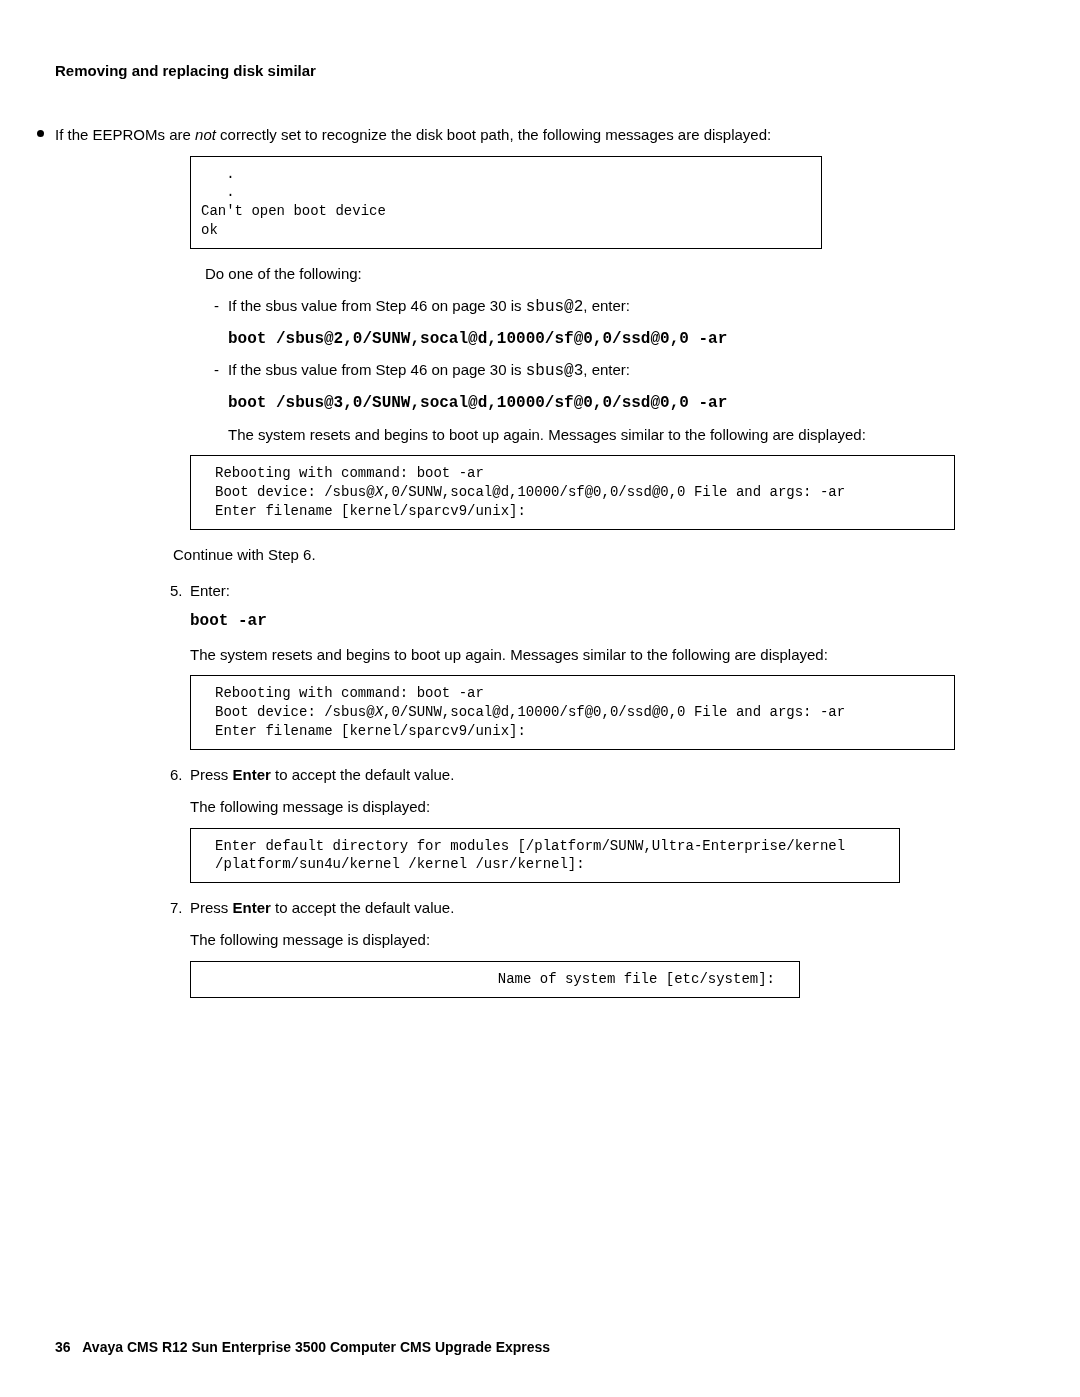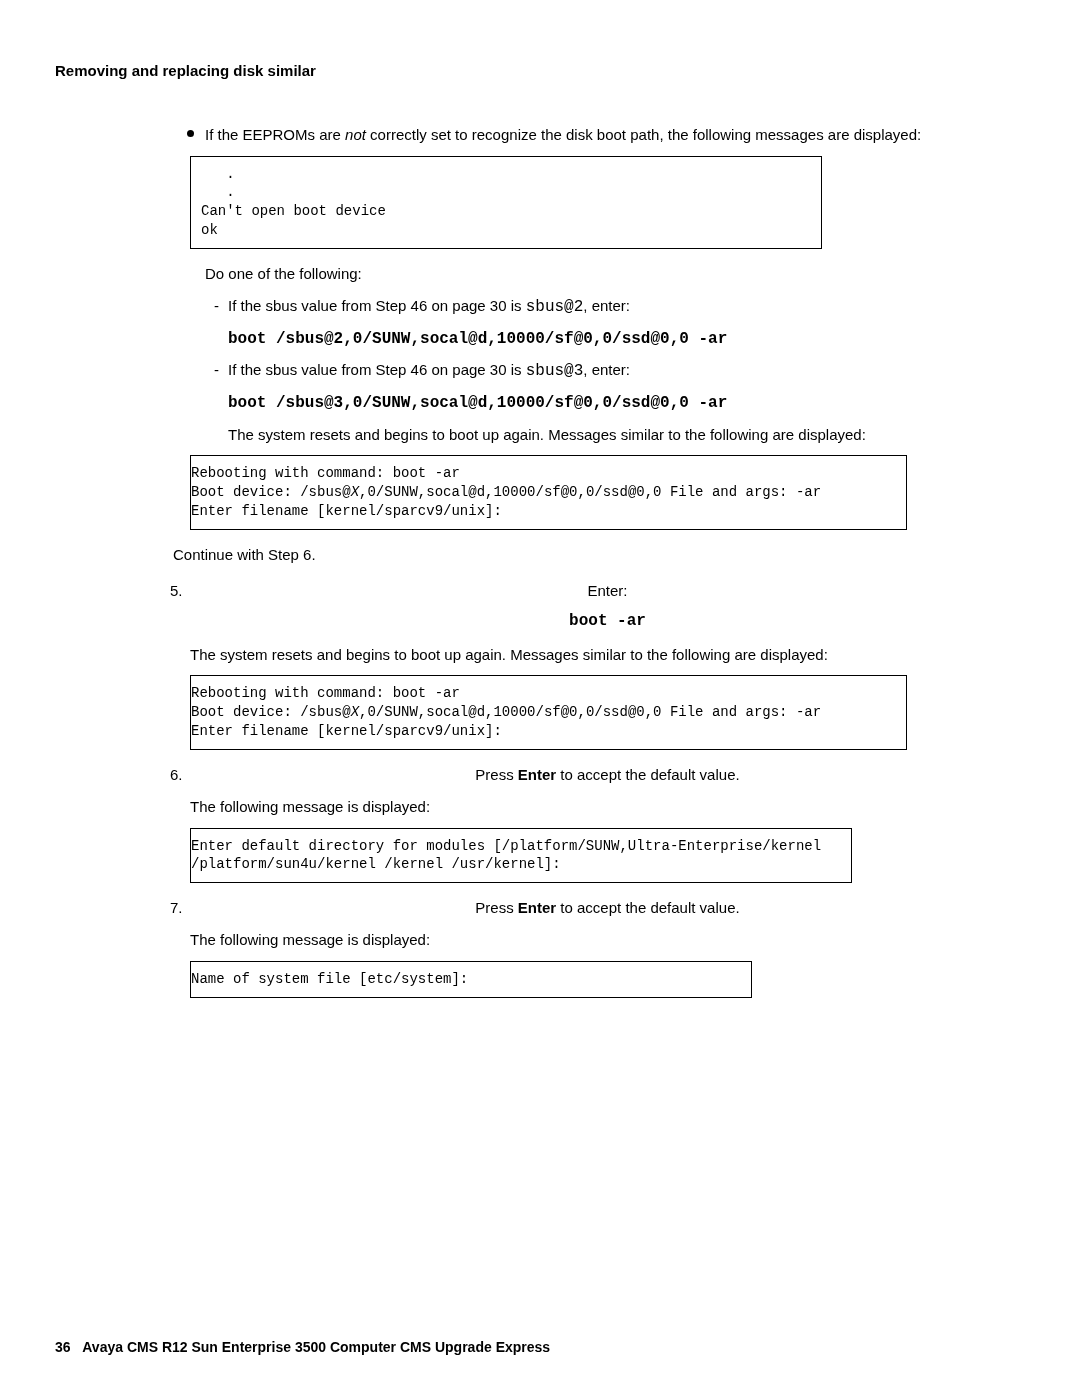--- a/index.html
+++ b/index.html
@@ -14,21 +14,20 @@
     box-sizing: border-box;
     min-height: 1397px;
     position: relative;
   }
   .section-title {
     font-weight: bold;
     font-size: 15px;
     margin-bottom: 42px;
   }
   .bullet-block {
-    margin-left: 150px;
     margin-bottom: 10px;
     position: relative;
   }
   .bullet-dot {
     position: absolute;
     left: -18px;
     top: 6px;
     width: 7px;
     height: 7px;
     background: #000;
@@ -38,21 +37,21 @@
   .code-box {
     border: 1px solid #000;
     font-family: "Courier New", monospace;
     font-size: 14px;
     white-space: pre;
     margin-top: 10px;
     margin-bottom: 14px;
     line-height: 1.35;
   }
   .code-box.pad-a { padding: 8px 10px; margin-left: 135px; width: 610px; }
-  .code-box.pad-b { padding: 8px 0; margin-left: 135px; width: 715px; }
+  .code-box.pad-b { padding: 8px 24px; margin-left: 135px; width: 715px; }
   .sub-text { margin-left: 150px; margin-top: 8px; margin-bottom: 10px; }
   .dash-block { margin-left: 173px; position: relative; margin-bottom: 8px; }
   .dash-block .dash {
     position: absolute;
     left: -14px;
     top: 0;
   }
   .mono { font-family: "Courier New", monospace; font-size: 16px; }
   .bold { font-weight: bold; }
   .mono.bold { font-weight: bold; }
@@ -60,21 +59,21 @@
     margin-left: 115px;
     position: relative;
     margin-bottom: 8px;
     margin-top: 14px;
   }
   .num-block .num {
     position: absolute;
     left: 0;
     top: 0;
   }
-  .num-body { margin-left: 20px; text-align: center; }
+  .num-body { margin-left: 20px; }
   .footer {
     position: absolute;
     bottom: 40px;
     left: 55px;
     font-size: 14px;
   }
   .footer .pg { font-weight: bold; text-align: center; }
   .footer .title { font-weight: bold; }
 </style>
 </head>
@@ -117,21 +116,21 @@
 Enter filename [kernel/sparcv9/unix]:</span></div>
 
 <div class="dash-block" style="margin-left:118px;">Continue with Step 6.</div>
 
 <div class="num-block">
   <span class="num">5.</span>
   <div class="num-body">
     <span>Enter:</span>
   </div>
 </div>
-<div style="margin-left:135px;text-align:center;">
+<div style="margin-left:135px;">
   <span class="mono bold">boot -ar</span>
 </div>
 <div style="margin-left:135px; margin-top:10px;">The system resets and begins to boot up again. Messages similar to the following are displayed:</div>
 
 <div class="code-box pad-b"><span>Rebooting with command: boot -ar
 Boot device: /sbus@</span><span class="ital">X</span><span>,0/SUNW,socal@d,10000/sf@0,0/ssd@0,0 File and args: -ar
 Enter filename [kernel/sparcv9/unix]:</span></div>
 
 <div class="num-block">
   <span class="num">6.</span>
@@ -145,17 +144,17 @@
 /platform/sun4u/kernel /kernel /usr/kernel]:</div>
 
 <div class="num-block">
   <span class="num">7.</span>
   <div class="num-body">
     <span>Press </span><span class="bold">Enter</span><span> to accept the default value.</span>
   </div>
 </div>
 <div style="margin-left:135px; margin-top:10px;">The following message is displayed:</div>
 
-<div class="code-box pad-b" style="width:560px;">Name of system file [etc/system]:</div>
+<div class="code-box pad-b" style="width:560px;text-align:right;">Name of system file [etc/system]:</div>
 
 <div class="footer">
   <span class="pg">36</span>&nbsp;&nbsp;&nbsp;<span class="title">Avaya CMS R12 Sun Enterprise 3500 Computer CMS Upgrade Express</span>
 </div>
 
 </body></html>

